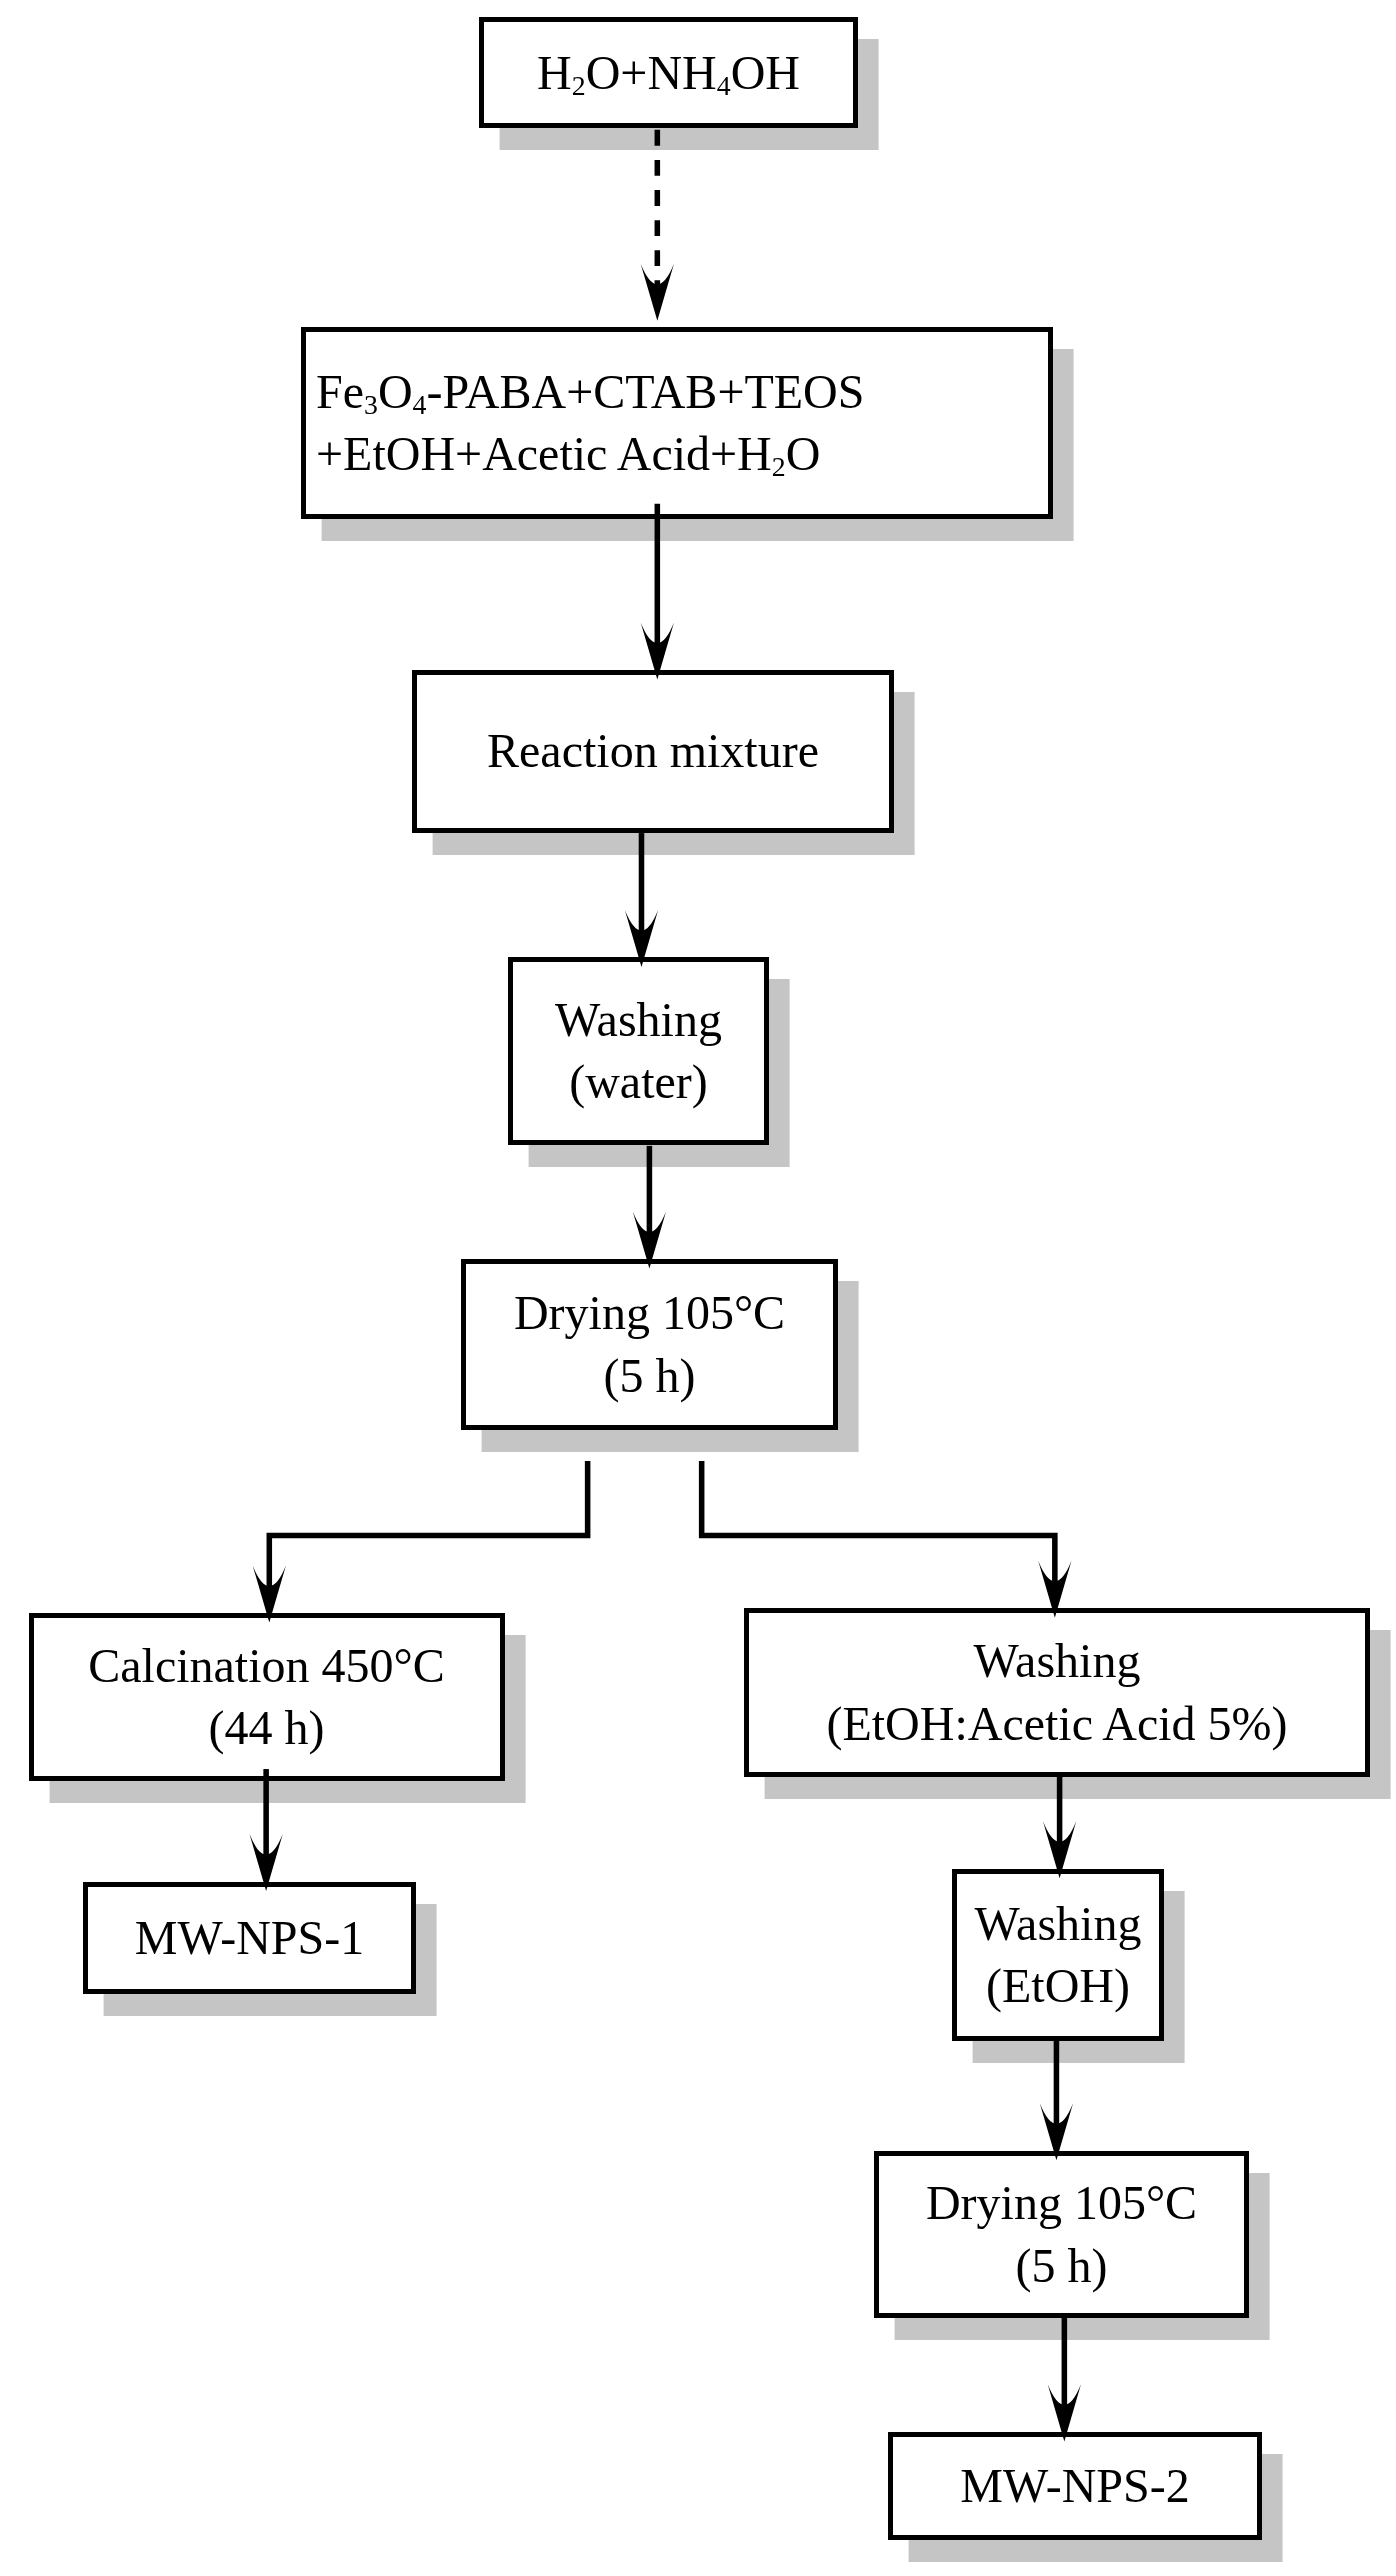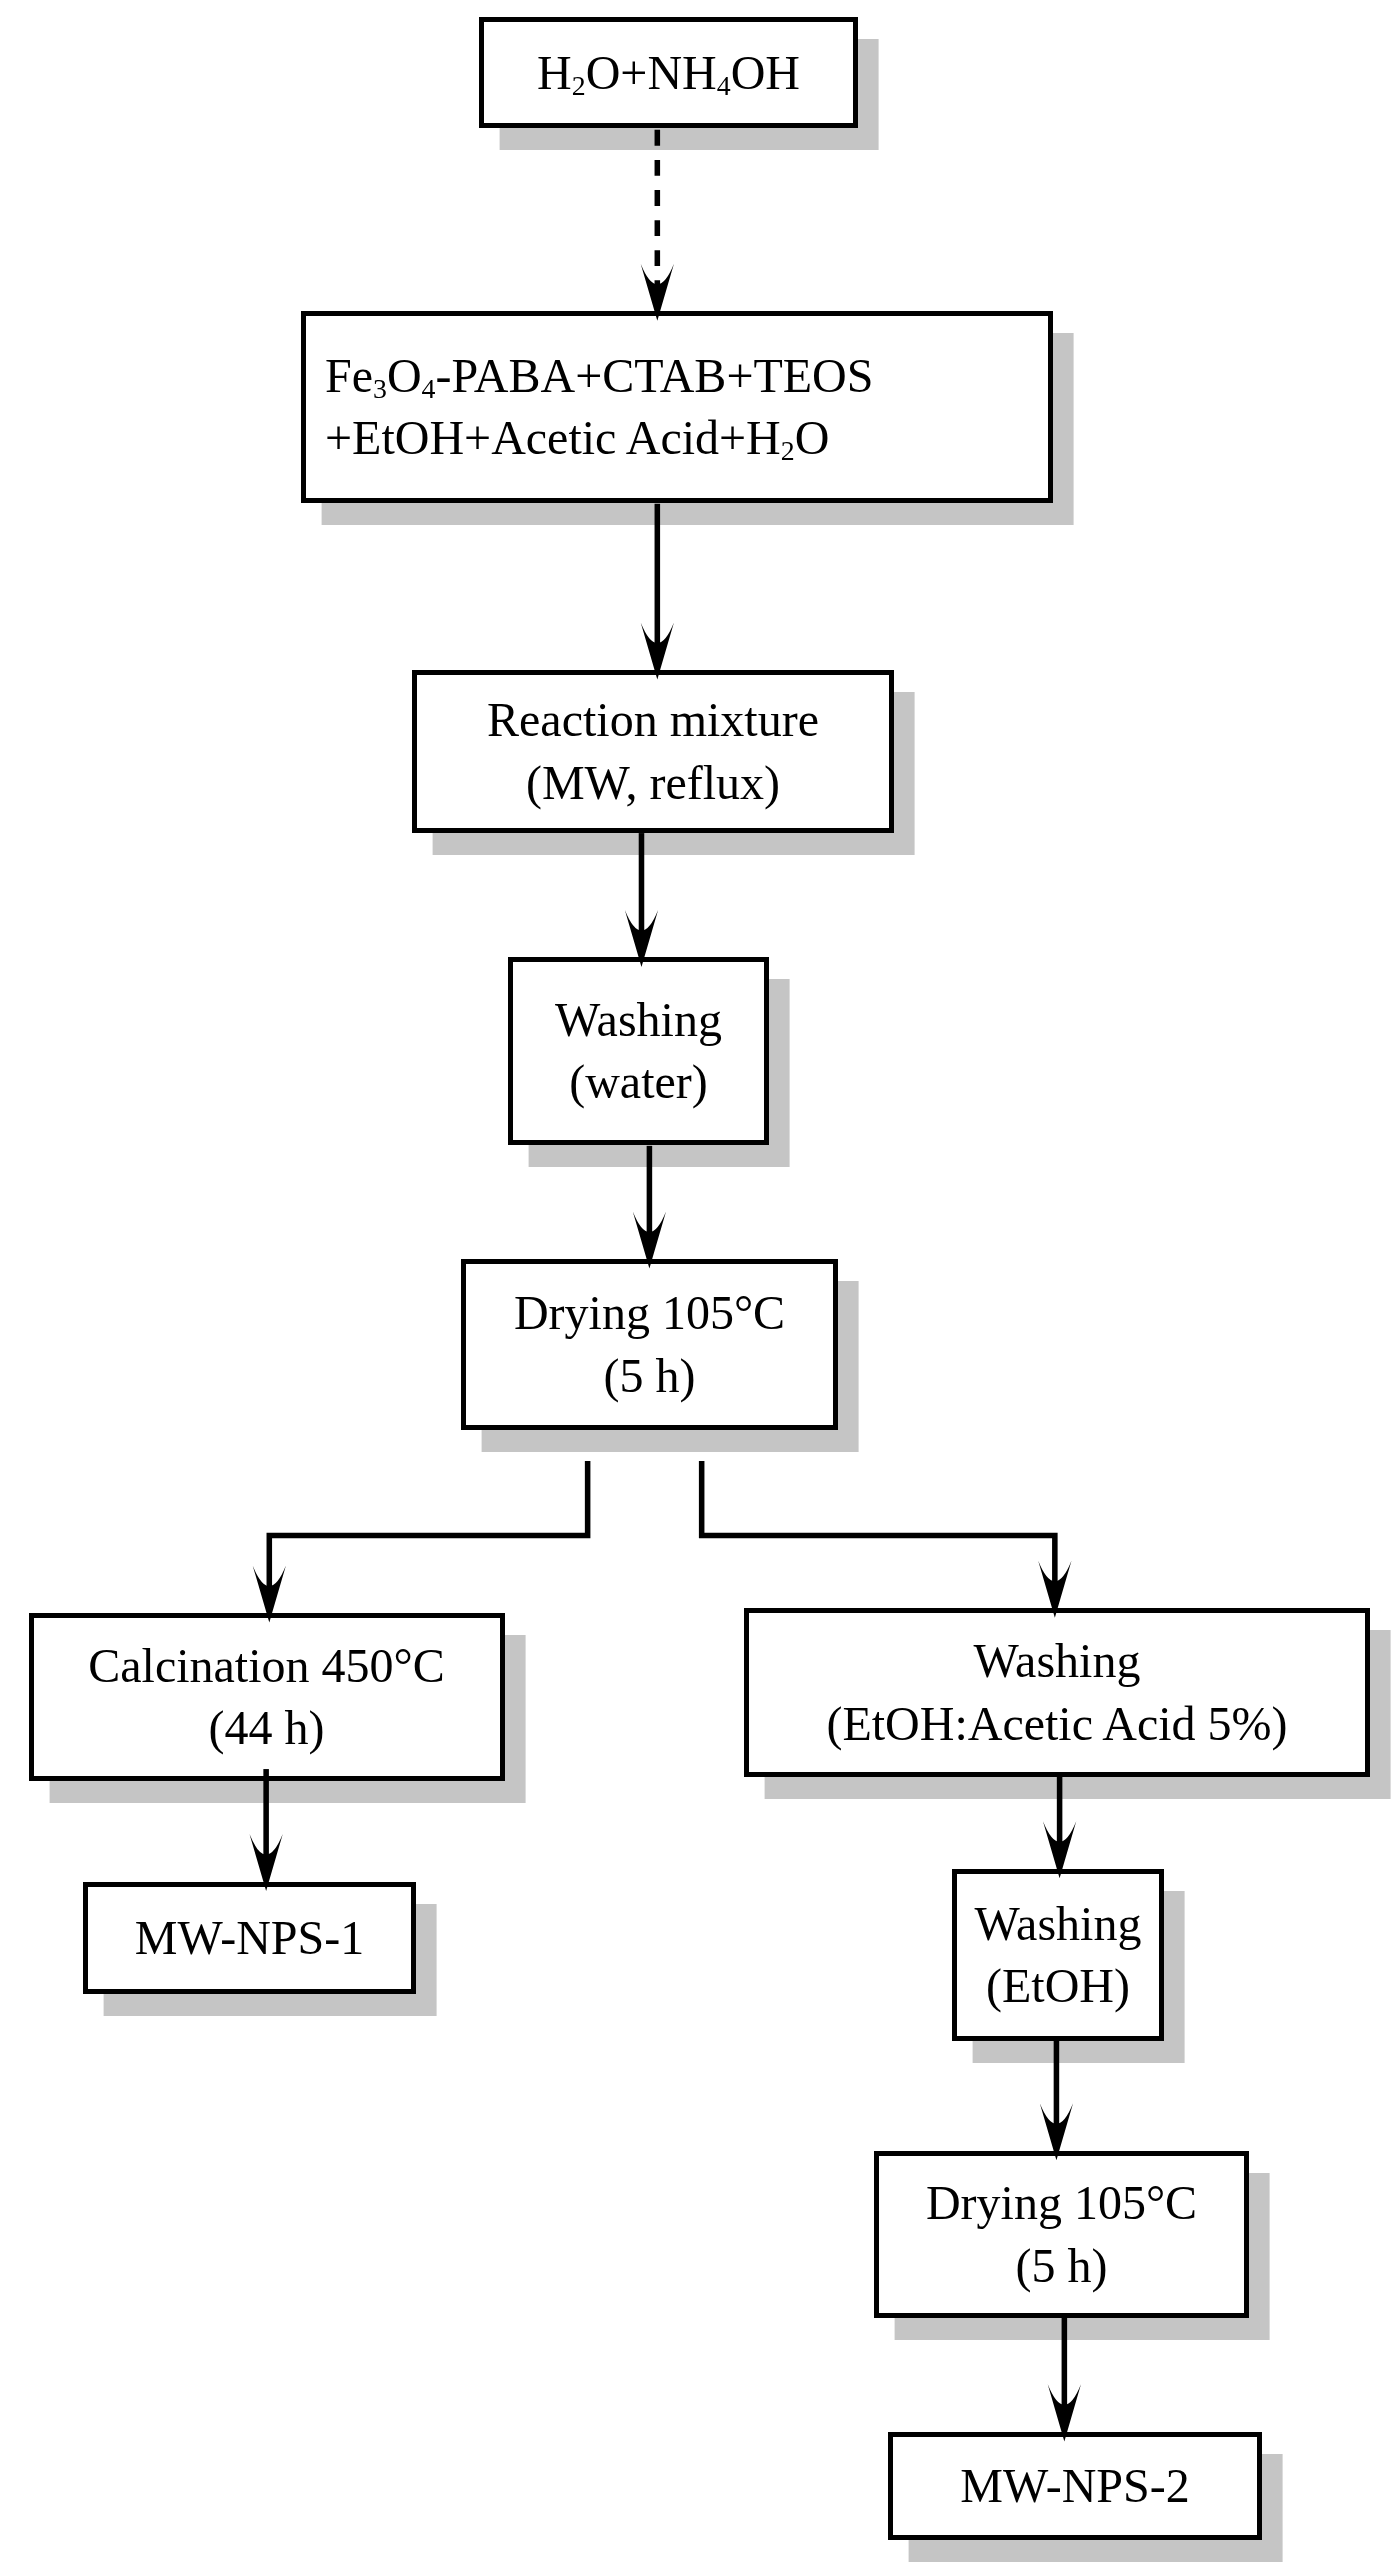--- a/index.html
+++ b/index.html
@@ -26,22 +26,23 @@
     flex-direction: column;
     align-items: center;
     justify-content: center;
     font-size: 48px;
     line-height: 1.30;
     text-align: center;
     z-index: 2;
   }
   .box.align-left {
     align-items: flex-start;
-    padding-left: 19px;
+    padding-left: 10px;
     text-align: left;
+    margin-top: 16px;
   }
   .box.bold {
     font-weight: 400;
   }
   .bl {
     white-space: nowrap;
   }
   .bl sub {
     font-size: 58%;
     line-height: 0;
@@ -119,21 +120,20 @@
     <div class="bl">H<sub>2</sub>O+NH<sub>4</sub>OH</div>
   </div>
 
   <div class="box align-left" style="left:301px; top:311px; width:752px; height:192px">
     <div class="bl">Fe<sub>3</sub>O<sub>4</sub>-PABA+CTAB+TEOS</div>
     <div class="bl">+EtOH+Acetic Acid+H<sub>2</sub>O</div>
   </div>
 
   <div class="box" style="left:412px; top:670px; width:482px; height:163px">
     <div class="bl">Reaction mixture</div>
-    <div class="bl">(MW, reflux)</div>
   </div>
 
   <div class="box" style="left:508px; top:957px; width:261px; height:188px">
     <div class="bl">Washing</div>
     <div class="bl">(water)</div>
   </div>
 
   <div class="box" style="left:461px; top:1259px; width:377px; height:171px">
     <div class="bl">Drying 105°C</div>
     <div class="bl">(5 h)</div>

